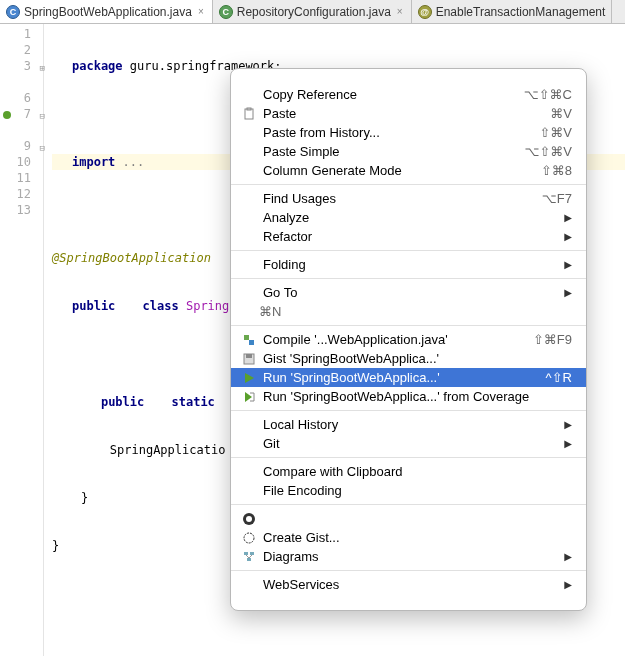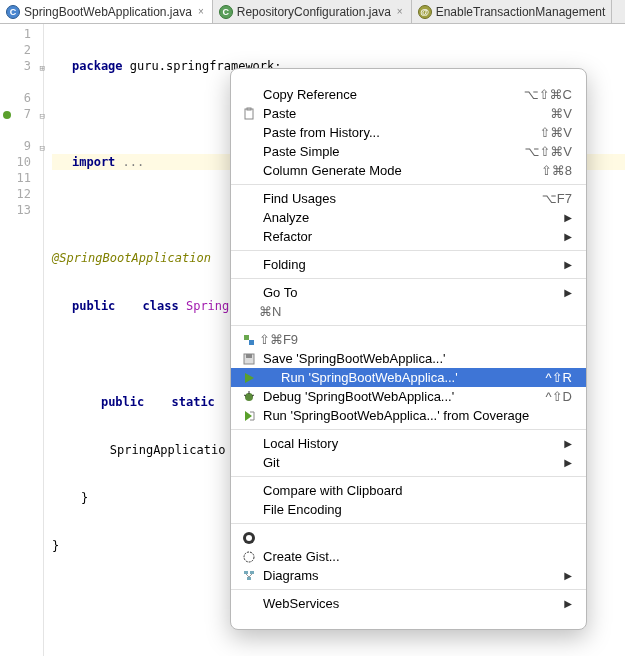--- a/index.html
+++ b/index.html
@@ -101,21 +101,20 @@
     }
     .menu-item {
       display: flex;
       align-items: center;
       height: 19px;
       padding: 0 14px 0 8px;
     }
     .menu-item.selected {
       background: #3e75d6;
       color: #fff;
-      gap: 18px;
     }
     .menu-icon {
       width: 20px;
       display: flex;
       justify-content: center;
       align-items: center;
     }
     .menu-label {
       flex: 1;
       padding-left: 4px;
@@ -261,51 +260,40 @@
     <span class="menu-shortcut">⌘N</span>
   </div>
   <div class="menu-sep"></div>
   <div class="menu-item">
     <span class="menu-icon">
         <svg width="14" height="14">
           <rect x="2" y="2" width="5" height="5" fill="#6aa84f"></rect>
           <rect x="7" y="7" width="5" height="5" fill="#3d85c6"></rect>
         </svg>
       </span>
+    <span class="menu-label">Compile '...WebApplication.java'</span>
     <span class="menu-shortcut">⇧⌘F9</span>
   </div>
   <div class="menu-item">
     <span class="menu-icon">
         <svg width="14" height="14">
           <rect x="2" y="2" width="10" height="10" fill="#ddd" stroke="#888"></rect>
           <rect x="4" y="2" width="6" height="4" fill="#888"></rect>
         </svg>
       </span>
-    <span class="menu-label">Save 'SpringBootWebApplica...'</span>
+    <span class="menu-label">Gist 'SpringBootWebApplica...'</span>
   </div>
   <div class="menu-item selected">
     <span class="menu-icon">
         <svg width="14" height="14">
           <polygon points="3,2 12,7 3,12" fill="#5aa02c"></polygon>
         </svg>
       </span>
     <span class="menu-label">Run 'SpringBootWebApplica...'</span>
     <span class="menu-shortcut">^⇧R</span>
-  </div>
-  <div class="menu-item">
-    <span class="menu-icon">
-        <svg width="14" height="14">
-          <circle cx="7" cy="7" r="4" fill="#5a8a3a"></circle>
-          <line x1="7" y1="1" x2="7" y2="4" stroke="#333"></line>
-          <line x1="2" y1="5" x2="4" y2="6" stroke="#333"></line>
-          <line x1="12" y1="5" x2="10" y2="6" stroke="#333"></line>
-        </svg>
-      </span>
-    <span class="menu-label">Debug 'SpringBootWebApplica...'</span>
-    <span class="menu-shortcut">^⇧D</span>
   </div>
   <div class="menu-item">
     <span class="menu-icon">
         <svg width="14" height="14">
           <polygon points="3,2 10,7 3,12" fill="#5aa02c"></polygon>
           <path d="M8,3 L12,3 L12,11 L8,11" fill="none" stroke="#888"></path>
         </svg>
       </span>
     <span class="menu-label">Run 'SpringBootWebApplica...' from Coverage</span>
   </div>

